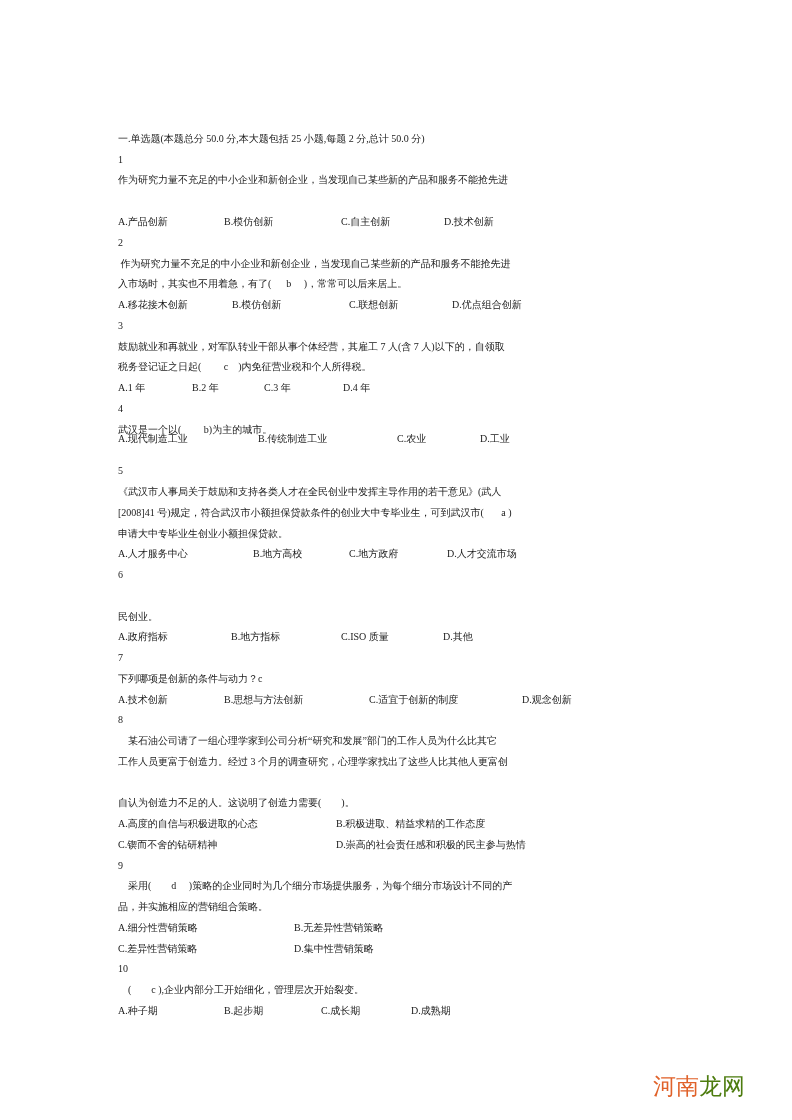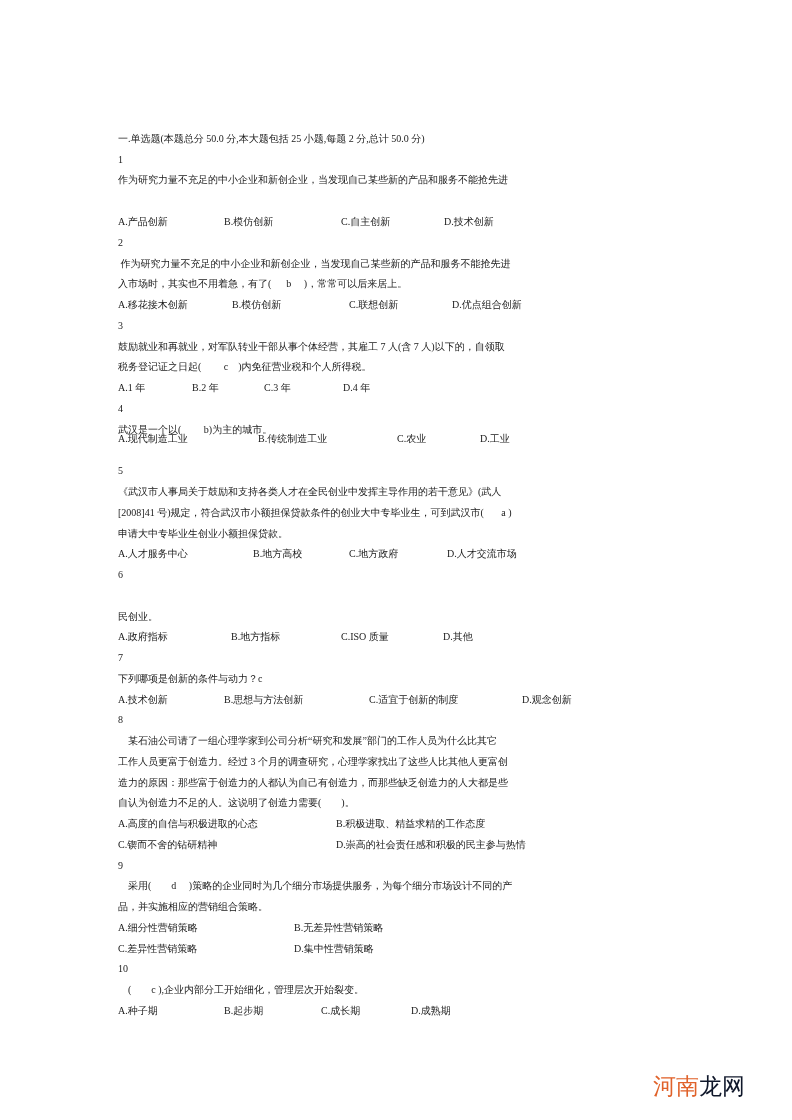--- a/index.html
+++ b/index.html
@@ -5,21 +5,21 @@
   html, body { margin: 0; padding: 0; background: #ffffff; }
   body { width: 792px; height: 1120px; position: relative; overflow: hidden;
          font-family: "Liberation Serif", "DejaVu Serif", serif; color: #1a1a1a; }
   .page { position: absolute; left: 0; top: 0; width: 792px; height: 1120px; }
   .line { position: absolute; left: 118px; height: 21px; line-height: 21px;
           font-size: 10px; white-space: pre; margin-top: 32px; }
   .opt { position: absolute; top: 0; white-space: pre; }
   .watermark { position: absolute; left: 653px; top: 1071px; font-family: "DejaVu Sans", sans-serif;
                font-size: 23px; letter-spacing: 0px; }
   .wm-a { color: #e0622a; text-align: right; }
-  .wm-b { color: #0f172a; }
+  .wm-b { color: #4d7c0f; }
 </style>
 </head>
 <body>
 
 <div class="page">
 
   <div class="line" style="top:96px">一.单选题(本题总分 50.0 分,本大题包括 25 小题,每题 2 分,总计 50.0 分)</div>
 
   <div class="line" style="top:117px">1</div>
   <div class="line" style="top:137px">作为研究力量不充足的中小企业和新创企业，当发现自己某些新的产品和服务不能抢先进</div>
@@ -84,21 +84,20 @@
   <div class="line" style="top:657px;left:0;width:792px">
     <span class="opt" style="left:118px">A.技术创新</span>
     <span class="opt" style="left:224px">B.思想与方法创新</span>
     <span class="opt" style="left:369px">C.适宜于创新的制度</span>
     <span class="opt" style="left:522px">D.观念创新</span>
   </div>
 
   <div class="line" style="top:677px">8</div>
   <div class="line" style="top:698px">    某石油公司请了一组心理学家到公司分析“研究和发展”部门的工作人员为什么比其它</div>
   <div class="line" style="top:719px">工作人员更富于创造力。经过 3 个月的调查研究，心理学家找出了这些人比其他人更富创</div>
-  <div class="line" style="top:740px">造力的原因：那些富于创造力的人都认为自己有创造力，而那些缺乏创造力的人大都是些</div>
   <div class="line" style="top:760px">自认为创造力不足的人。这说明了创造力需要(        )。</div>
   <div class="line" style="top:781px;left:0;width:792px">
     <span class="opt" style="left:118px">A.高度的自信与积极进取的心态</span>
     <span class="opt" style="left:336px">B.积极进取、精益求精的工作态度</span>
   </div>
   <div class="line" style="top:802px;left:0;width:792px">
     <span class="opt" style="left:118px">C.锲而不舍的钻研精神</span>
     <span class="opt" style="left:336px">D.崇高的社会责任感和积极的民主参与热情</span>
   </div>
 

